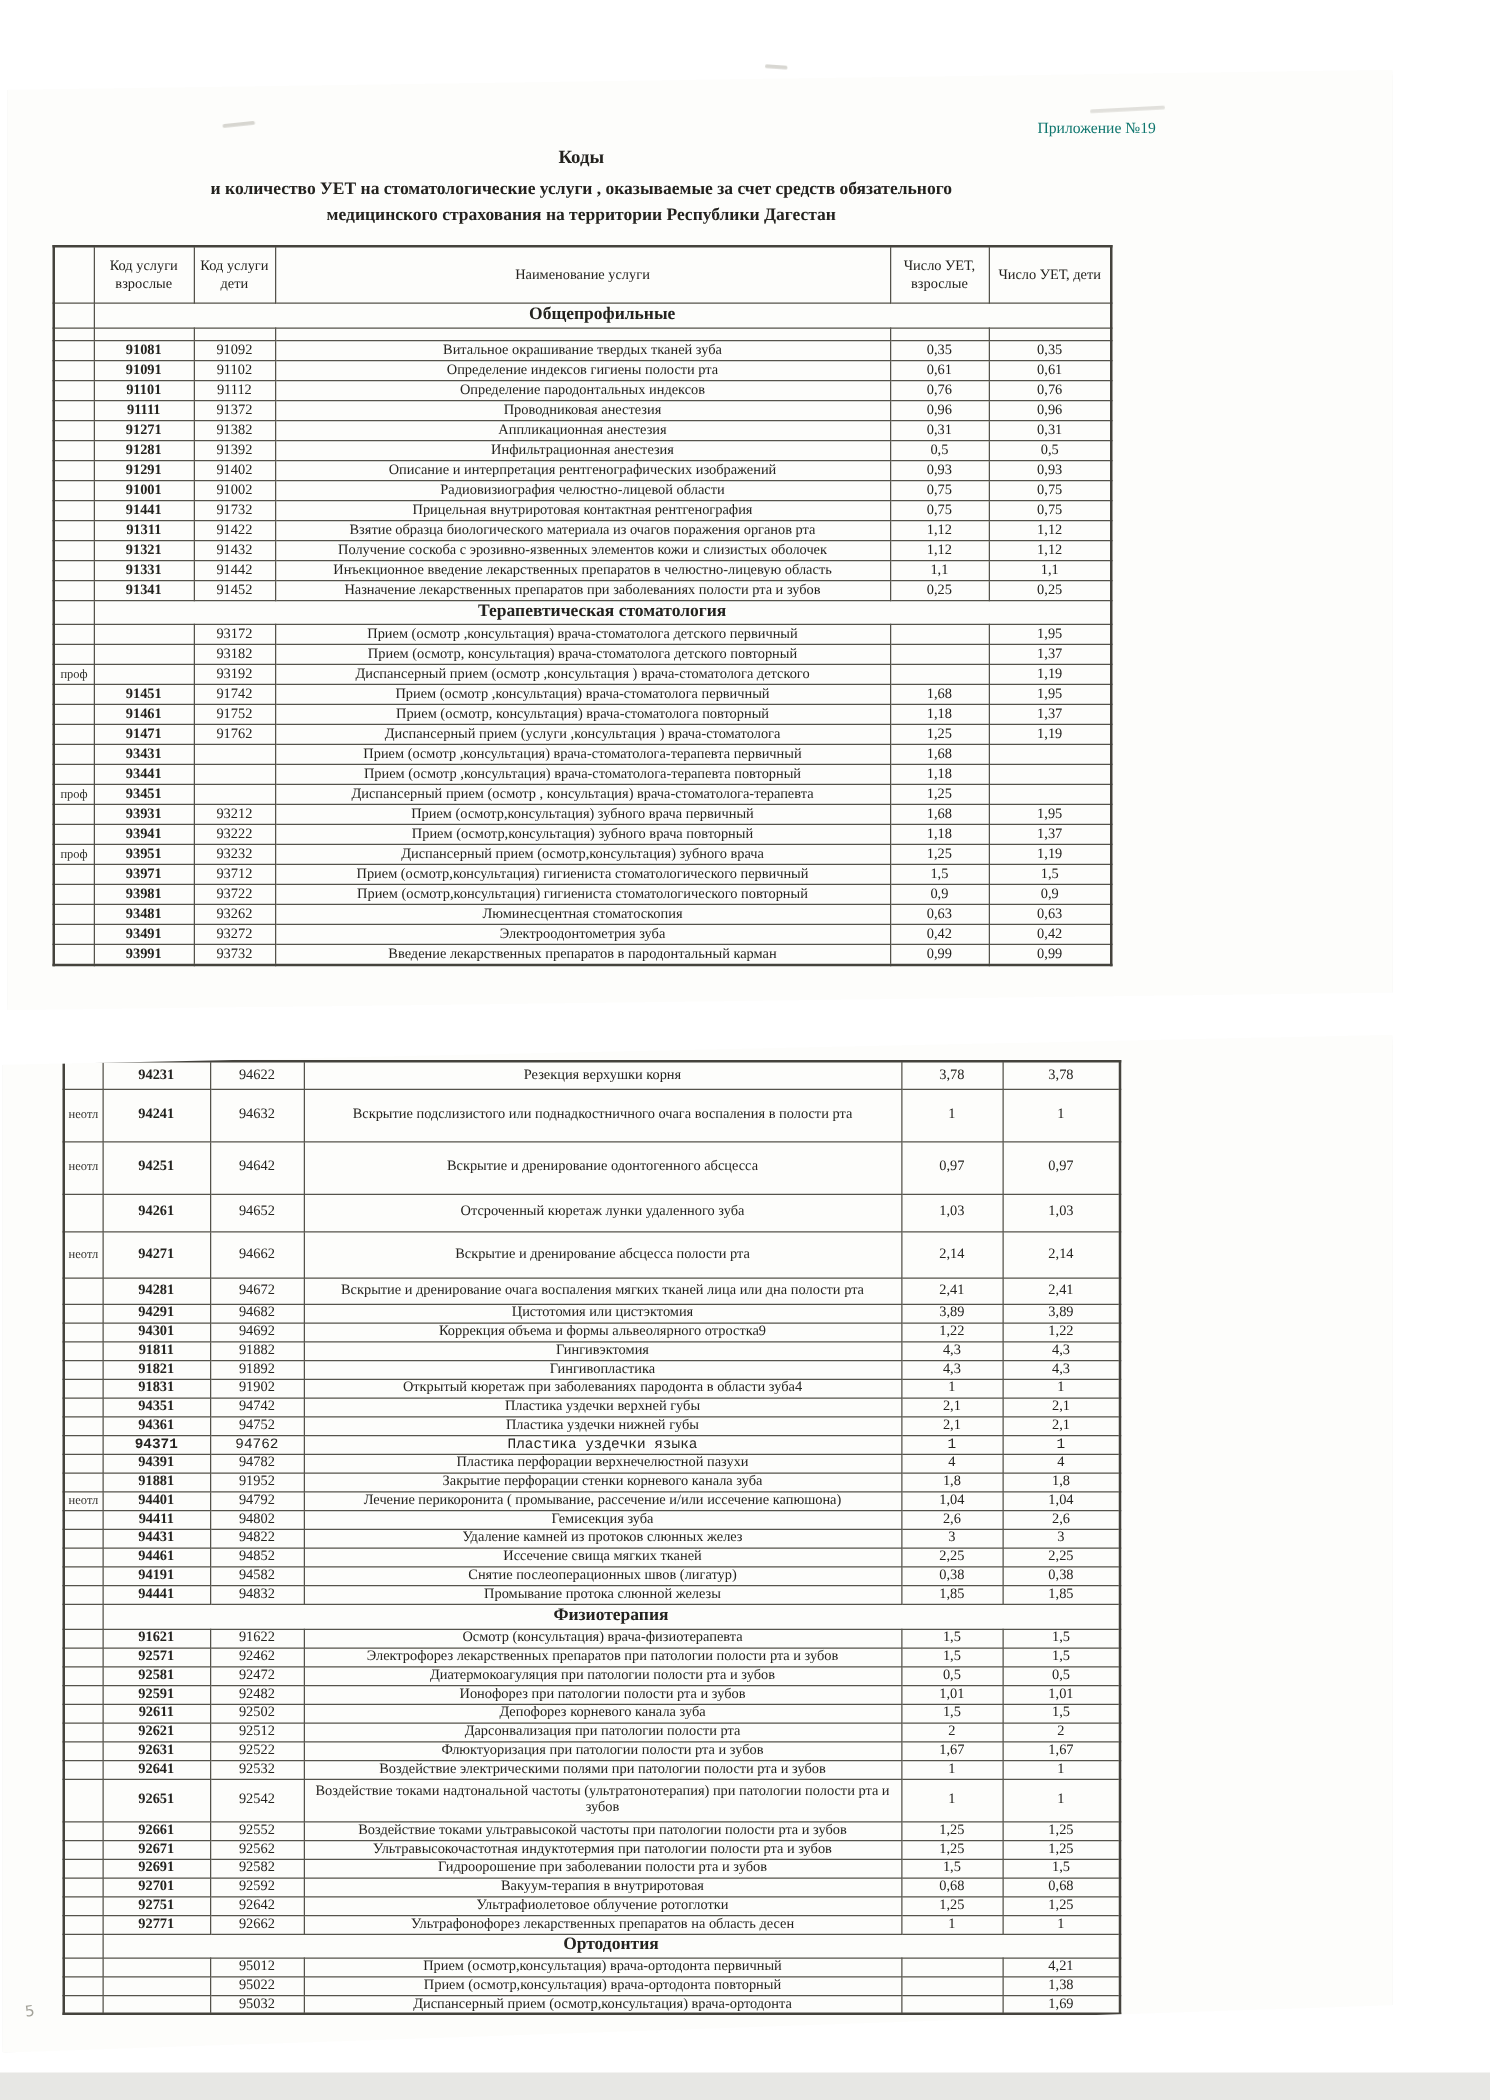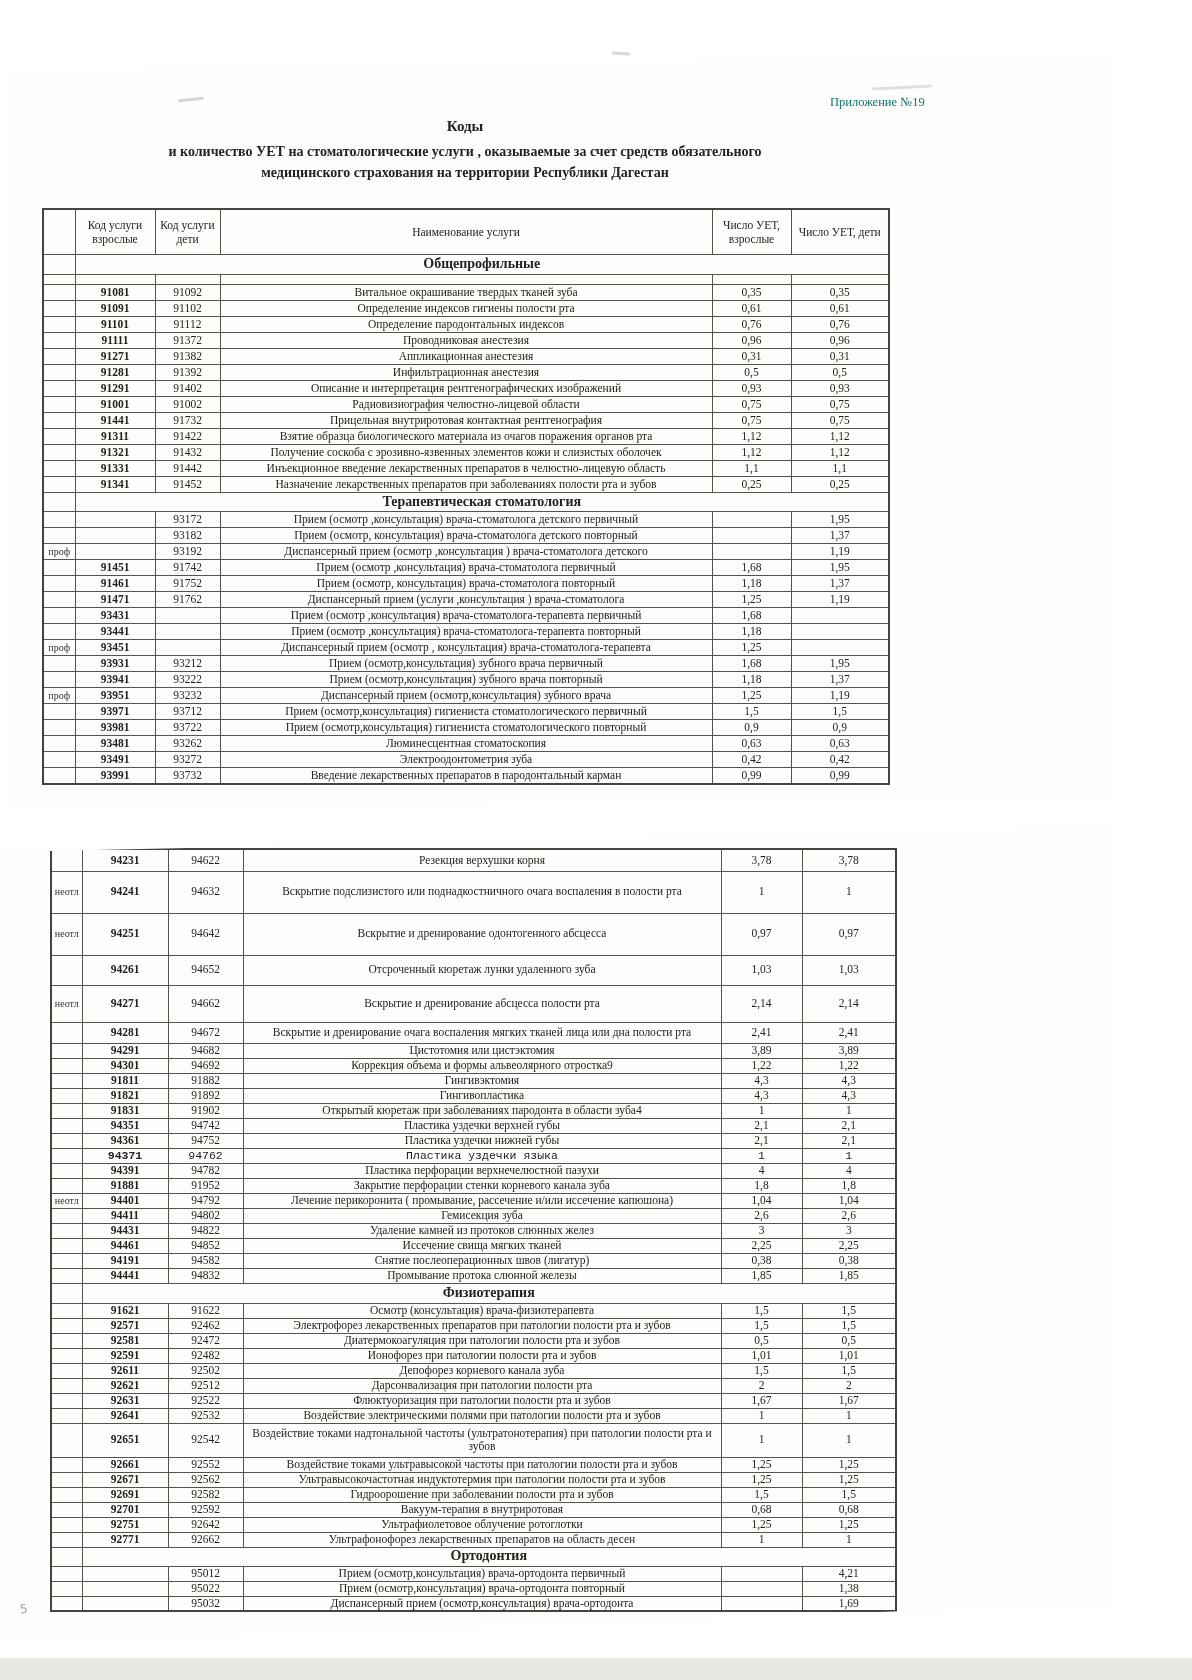--- a/index.html
+++ b/index.html
@@ -16,21 +16,21 @@
   .paper1{left:6px;top:56px;width:1108px;height:752px;
     clip-path:polygon(0 16px,100% 0,100% calc(100% - 14px),0 100%);}
   .paper2{left:2px;top:828px;width:1112px;height:814px;
     clip-path:polygon(0 24px,100% 0,100% calc(100% - 38px),0 100%);}
   .appendix{position:absolute;left:824px;top:39px;font-size:12.5px;color:#0f766e;}
   .titleblock{position:absolute;left:36px;top:62px;width:846px;text-align:center;}
   .t1{font-size:15px;font-weight:bold;margin-bottom:6px;}
   .t2{font-size:14px;font-weight:bold;line-height:21px;}
   table{border-collapse:collapse;table-layout:fixed;position:absolute;
     border:2px solid #45433d;}
-  .tbl1{left:36px;top:152px;width:846px;border-radius:32px;}
+  .tbl1{left:36px;top:140px;width:846px;border-radius:32px;}
   .tbl2{left:48px;top:20px;width:845px;}
   td{border:1px solid #55534b;text-align:center;vertical-align:middle;
      padding:0 2px;overflow:hidden;line-height:1.15;}
   td.mcell{font-size:10px;color:#33322e;padding:0;}
   td.acode{font-weight:bold;font-size:11.5px;}
   td.ccode{font-size:11.5px;}
   td.nname{font-size:11.5px;}
   td.uet{font-size:11.5px;}
   td.sec{font-weight:bold;font-size:14px;}
   tr.hdr td{font-size:11.5px;height:44px;line-height:1.25;}

